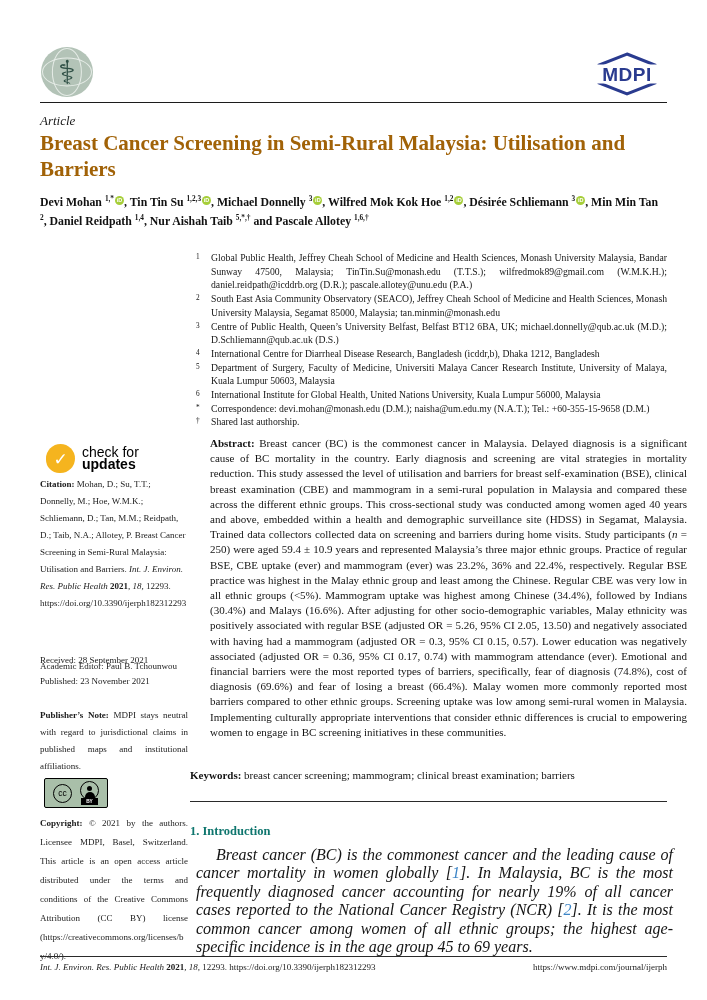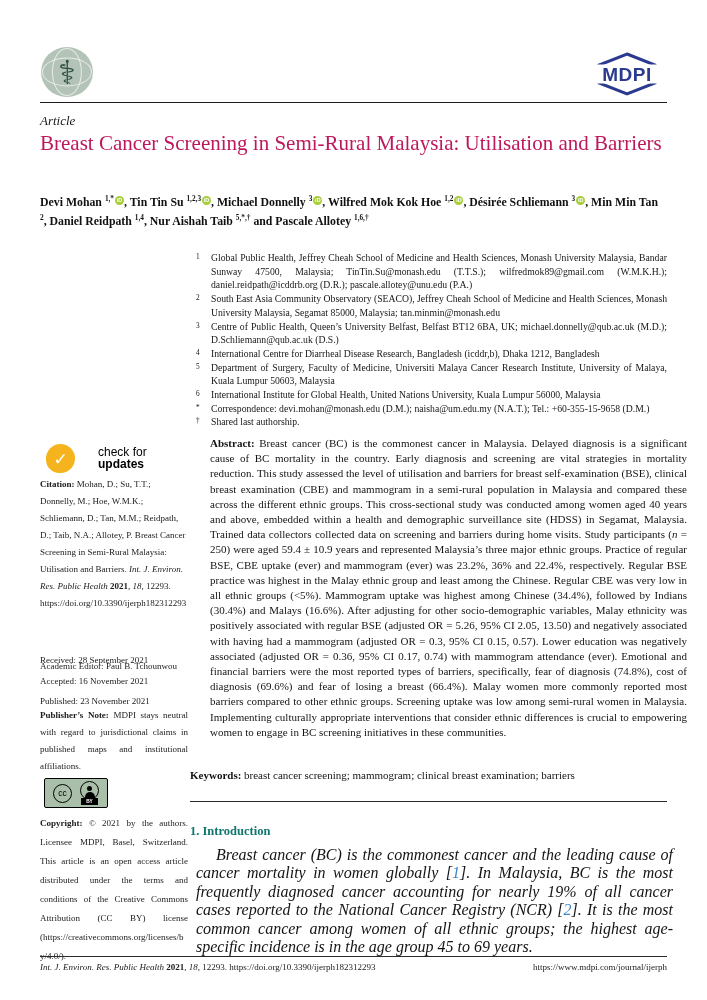--- a/index.html
+++ b/index.html
@@ -38,21 +38,21 @@
   .journal-name{padding-top:3px;}
   .jl1{font-size:11px;color:#111;letter-spacing:.2px;}
   .jl2{font-size:12.5px;font-weight:bold;font-style:italic;color:var(--journal-green);line-height:14px;}
   .mdpi-logo{margin-top:6px;}
 
   .rule-header{left:40px;top:102px;width:627px;height:1.4px;}
 
   
   .article-type{position:absolute;left:40px;top:113px;font-style:italic;font-size:13px;color:#1a1a1a;}
   .title{position:absolute;left:40px;top:130px;width:627px;
-         font-size:21px;line-height:26px;font-weight:normal;color:#be185d;}
+         font-size:21px;line-height:26px;font-weight:bold;color:#a16207;}
   .authors{position:absolute;left:40px;top:193px;width:627px;
            font-size:11.8px;line-height:19px;color:#111;}
   .authors .orcid-icon{top:-4px;}
 
   .orcid-icon{position:relative;display:inline-flex;align-items:center;justify-content:center;
       width:9px;height:9px;border-radius:50%;background:var(--orcid-green);
       color:#fff;font-family:"Liberation Sans",sans-serif;font-size:5.5px;font-weight:bold;
       margin:0 0 0 1px;}
 
   
@@ -75,21 +75,21 @@
   .intro{position:absolute;left:196px;top:846px;width:477px;
       font-size:16px;line-height:18.4px;text-align:justify;text-indent:20px;color:#141414;font-style:italic;}
 
   
   .sidebar-text{font-size:9px;line-height:17px;color:#1b1b1b;}
   .update-badge{position:absolute;left:46px;top:444px;display:flex;align-items:center;gap:7px;cursor:pointer;}
   .check-circle{width:29px;height:29px;border-radius:50% 50% 50% 46%;background:var(--badge-yellow);
       color:#fff;display:flex;align-items:center;justify-content:center;
       font-size:17px;font-weight:bold;font-family:"DejaVu Sans",sans-serif;}
   .badge-text{display:flex;flex-direction:column;font-family:"Liberation Sans",sans-serif;
-      font-size:12px;line-height:11.5px;color:#000;margin-left:16px;}
+      font-size:14px;line-height:11.5px;color:#000;}
   .badge-text .l2{font-weight:bold;}
 
   .citation{position:absolute;left:40px;top:476px;width:148px;overflow-wrap:anywhere;}
   .editor{position:absolute;left:40px;top:630px;width:150px;white-space:nowrap;margin-top:28px;}
   .dates{position:absolute;left:40px;top:650px;width:150px;line-height:20.5px;}
   .pubnote{position:absolute;left:40px;top:707px;width:148px;text-align:justify;}
 
   .cc-badge{position:absolute;left:44px;top:778px;width:64px;height:30px;background:var(--cc-bg);
       border:1.6px solid #000;border-radius:2px;display:flex;align-items:center;
       justify-content:space-evenly;cursor:pointer;}
@@ -186,21 +186,20 @@
     <span class="badge-text">
       <span class="l1">check for</span>
       <span class="l2">updates</span>
     </span>
   </div>
 
   <div class="citation sidebar-text"><span class="b">Citation: </span><span>Mohan, D.; Su, T.T.; Donnelly, M.; Hoe, W.M.K.; Schliemann, D.; Tan, M.M.; Reidpath, D.; Taib, N.A.; Allotey, P. Breast Cancer Screening in Semi-Rural Malaysia: Utilisation and Barriers. </span><span class="i">Int. J. Environ. Res. Public Health </span><span class="b">2021</span><span>, </span><span class="i">18</span><span>, 12293. https://doi.org/10.3390/ijerph182312293</span></div>
   <div class="editor sidebar-text">Academic Editor: Paul B. Tchounwou</div>
   <div class="dates sidebar-text">
     <div>Received: 28 September 2021</div>
-    <div>Accepted: 16 November 2021</div>
     <div>Published: 23 November 2021</div>
   </div>
   <div class="pubnote sidebar-text"><span class="b">Publisher’s Note: </span><span>MDPI stays neutral with regard to jurisdictional claims in published maps and institutional affiliations.</span></div>
 
   <div class="cc-badge">
     <span class="cc-circle">
       <span class="cc-txt">cc</span>
     </span>
     <span class="person-col">
       <span class="cc-circle">

